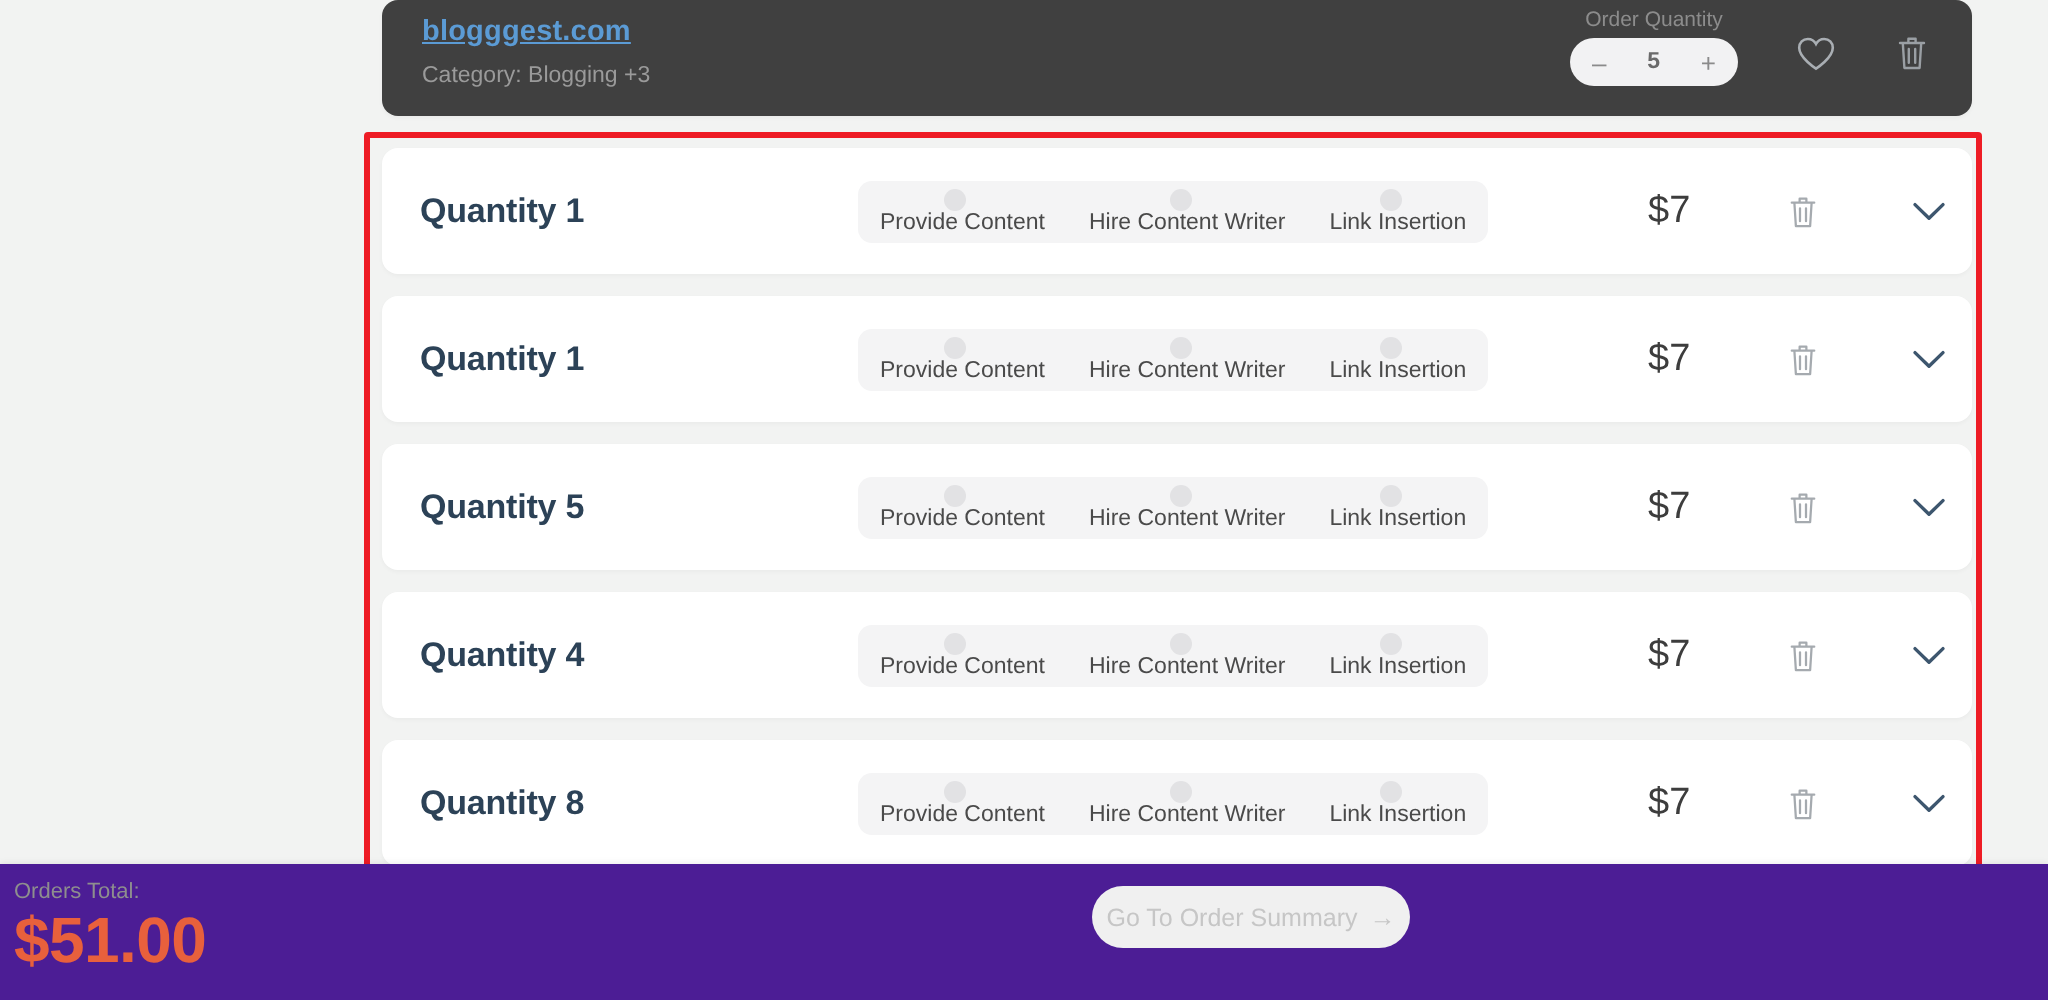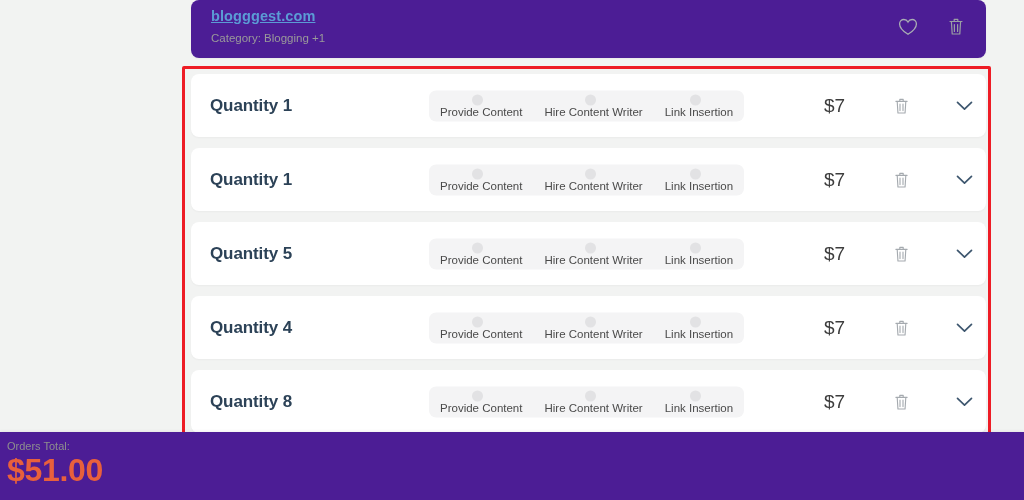--- a/index.html
+++ b/index.html
@@ -24,21 +24,21 @@
 
   .content-col {
     position: absolute;
     left: 191px;
     top: 0;
     width: 795px;
   }
 
   
   .site-card {
-    background: #4c1d95;
+    background: #404040;
     border-radius: 8px;
     height: 58px;
     position: relative;
     box-shadow: 0 1px 2px rgba(0,0,0,0.04);
   }
   .site-link {
     position: absolute;
     left: 20px;
     top: 8px;
     font-size: 14.5px;
@@ -247,22 +247,30 @@
 </style>
 </head>
 <body>
 
 <div class="page">
 
   <div class="content-col">
 
     <div class="site-card">
       <a class="site-link" href="#">blogggest.com</a>
-      <div class="site-cat">Category: Blogging +1</div>
-
+      <div class="site-cat">Category: Blogging +3</div>
+
+      <div class="oq-wrap">
+        <span class="oq-label">Order Quantity</span>
+        <div class="stepper">
+          <span class="step-btn">–</span>
+          <span class="step-val">5</span>
+          <span class="step-btn">+</span>
+        </div>
+      </div>
 
       <span class="heart-ic">
         <svg width="20" height="18" viewBox="0 0 20 18">
           <path d="M10 16.3 C10 16.3 1.6 11 1.6 5.9 C1.6 3.3 3.5 1.5 5.9 1.5 C7.6 1.5 9.2 2.5 10 4 C10.8 2.5 12.4 1.5 14.1 1.5 C16.5 1.5 18.4 3.3 18.4 5.9 C18.4 11 10 16.3 10 16.3 Z" fill="none" stroke="#a9aeb3" stroke-width="1.3"></path>
         </svg>
       </span>
 
       <span class="trash-top">
         <svg width="16" height="19" viewBox="0 0 16 19">
           <path d="M2 4.5 H14 M6.2 4.5 V2.4 H9.8 V4.5 M3.4 4.5 L4.2 17 H11.8 L12.6 4.5 M6.4 7.5 V14.4 M9.6 7.5 V14.4" fill="none" stroke="#9a9fa4" stroke-width="1.2" stroke-linecap="round" stroke-linejoin="round"></path>
@@ -415,13 +423,17 @@
       </div>
     </div>
 
 </div>
 
 <div class="red-box" style="border-color: rgb(238, 28, 37);"></div>
 
 <div class="footer">
   <div class="ft-total-label">Orders Total:</div>
   <div class="ft-total-val">$51.00</div>
+  <button class="ft-cta">
+    <span>Go To Order Summary</span>
+    <span class="arrow-gl">→</span>
+  </button>
 </div>
 
 </body></html>

